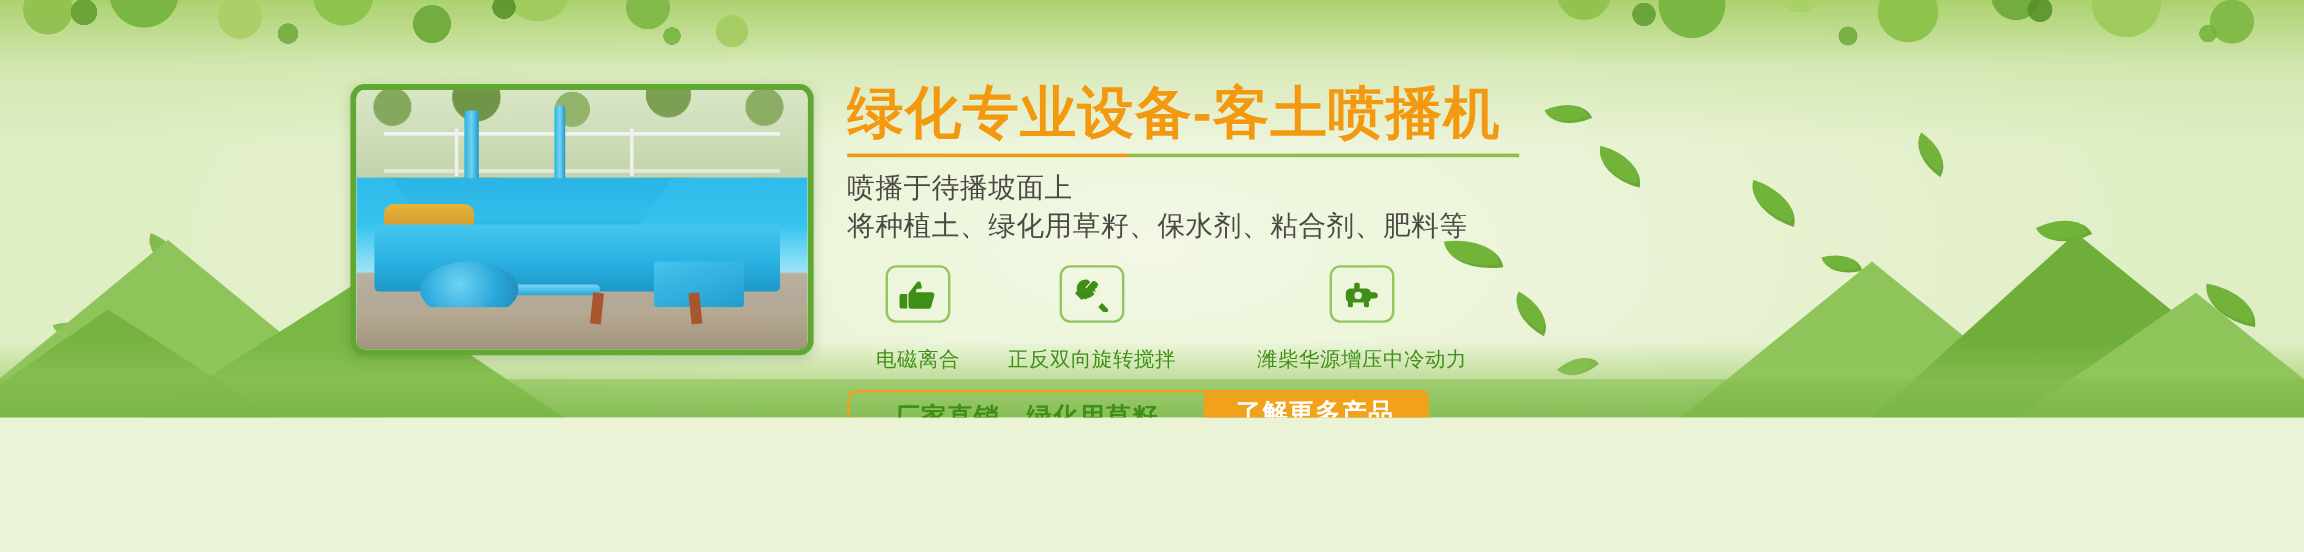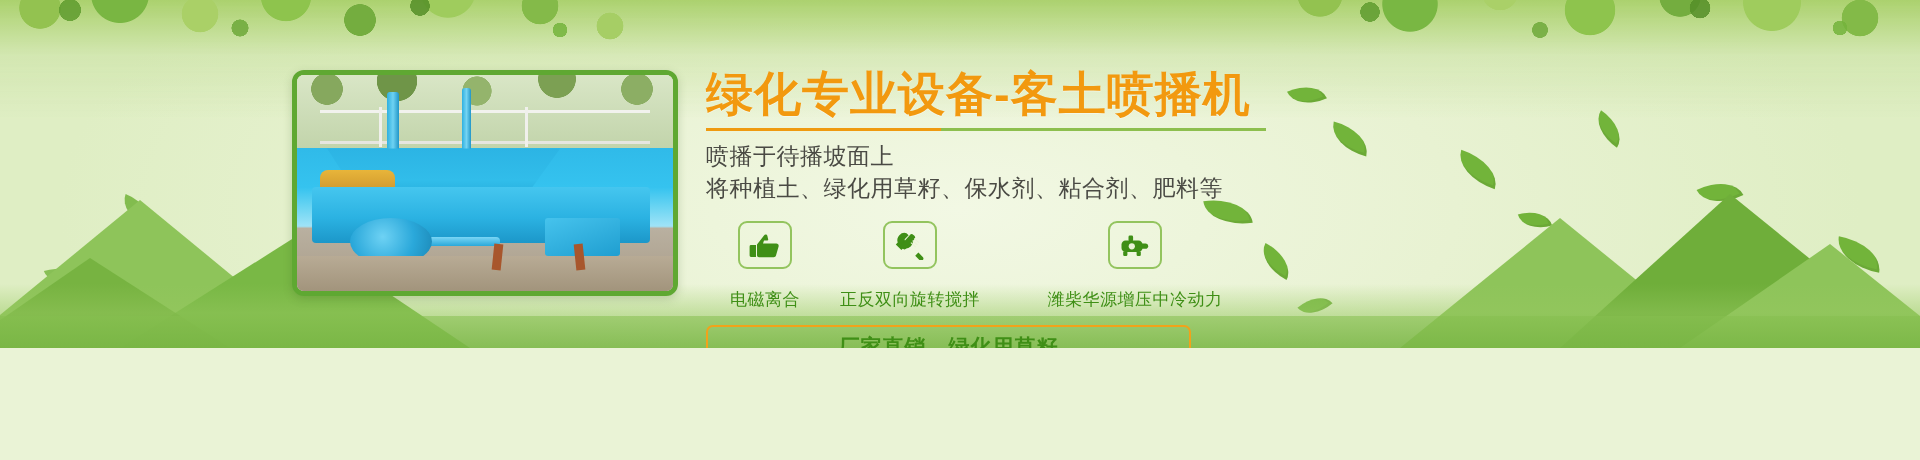--- a/index.html
+++ b/index.html
@@ -340,16 +340,17 @@
         <div class="flabel">潍柴华源增压中冷动力</div>
       </div>
 
     </div>
 
     <div class="cta">
       <div class="cta-left">
         <span>厂家直销</span>
         <span>绿化用草籽</span>
       </div>
+      <div class="cta-btn">了解更多产品</div>
     </div>
 
   </div>
 </div>
 
 </body></html>

